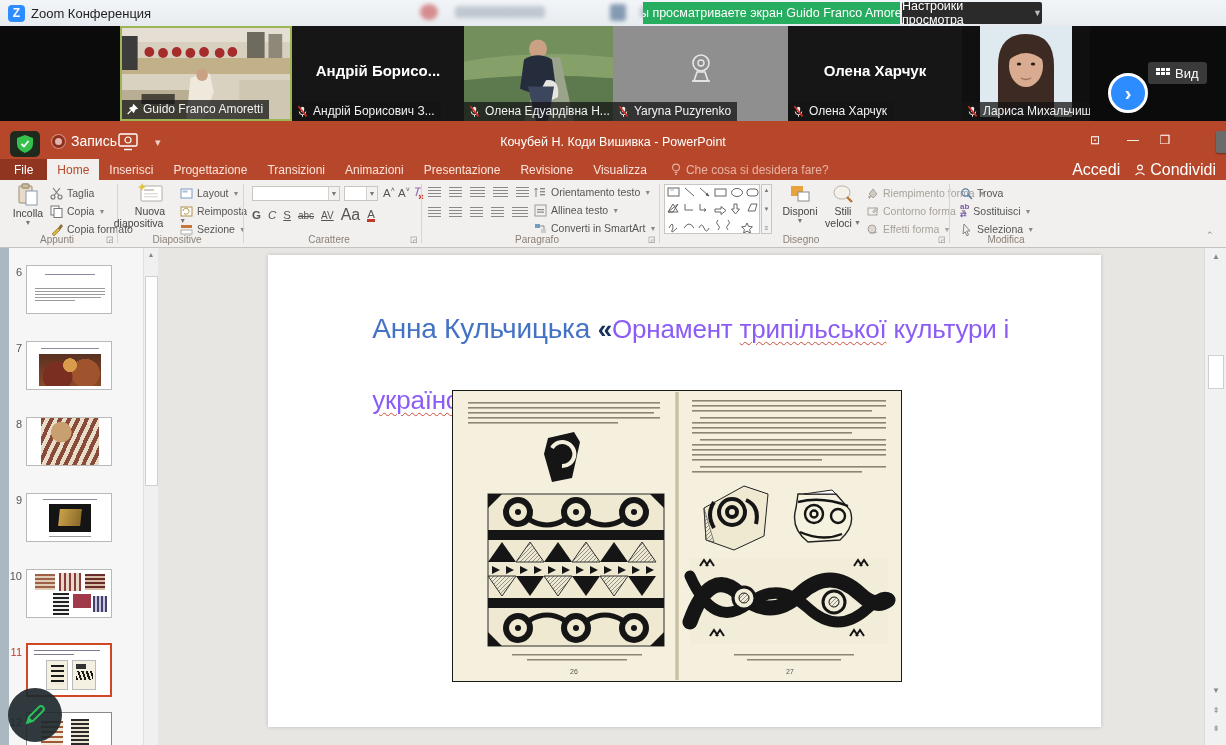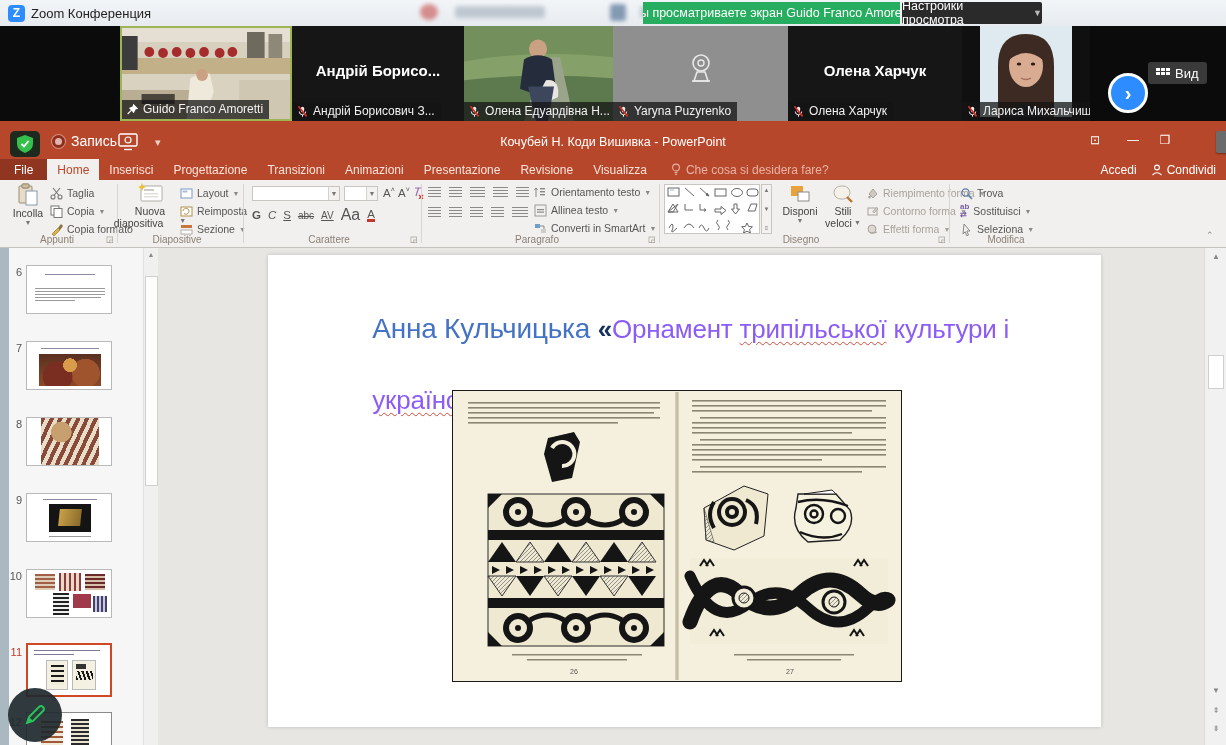--- a/index.html
+++ b/index.html
@@ -50,21 +50,21 @@
   .win-ctrl { position:absolute; top:133px; color:#fff; font-size:12px; width:18px; text-align:center; }
   #signin-btn { left:1216px; top:131px; width:50px; height:22px; background:#6b6b6b; color:#fff; font-size:13px;
     border-radius:2px; display:flex; align-items:center; justify-content:center; box-shadow:0 1px 2px rgba(0,0,0,.4); }
 
   #tab-row { left:0; top:159px; width:1226px; height:21px; background:#b7472a; display:flex; align-items:stretch; }
   .ppt-tab { color:#fbe2da; font-size:12px; padding:3px 10px 2px; display:flex; align-items:center; }
   .ppt-tab.file { background:#8f3520; color:#fff; padding:3px 14px 2px; }
   .ppt-tab.active { background:#f1f0ee; color:#b7472a; }
   #ribbon-search { color:#e7b3a4; font-size:12px; display:flex; align-items:center; gap:5px; padding-left:14px; }
   #tabrow-right { margin-left:auto; display:flex; align-items:center; gap:14px; padding-right:10px;
-    color:#fff; font-size:12px; }
+    color:#fff; font-size:16px; }
 
   #ribbon { left:0; top:180px; width:1226px; height:68px; background:#f1f0ee; border-bottom:1px solid #c6c2bd; }
   .rgroup { position:absolute; top:0; height:67px; }
   .rgroup .gsep { position:absolute; right:0; top:4px; bottom:4px; width:1px; background:#d8d4cf; }
   .glabel { position:absolute; bottom:2px; left:0; right:8px; text-align:center; color:#8a7f76; font-size:10px; }
   .launcher { position:absolute; right:3px; bottom:3px; width:9px; height:9px; color:#8a7f76; font-size:8px; line-height:9px; }
   .big-btn { position:absolute; top:3px; display:flex; flex-direction:column; align-items:center;
     color:#444; font-size:10.5px; text-align:center; line-height:1.15; }
   .small-btn { display:flex; align-items:center; gap:4px; color:#555; font-size:10.5px; height:16px; white-space:nowrap; }
   .dis { color:#a8a29b; }

